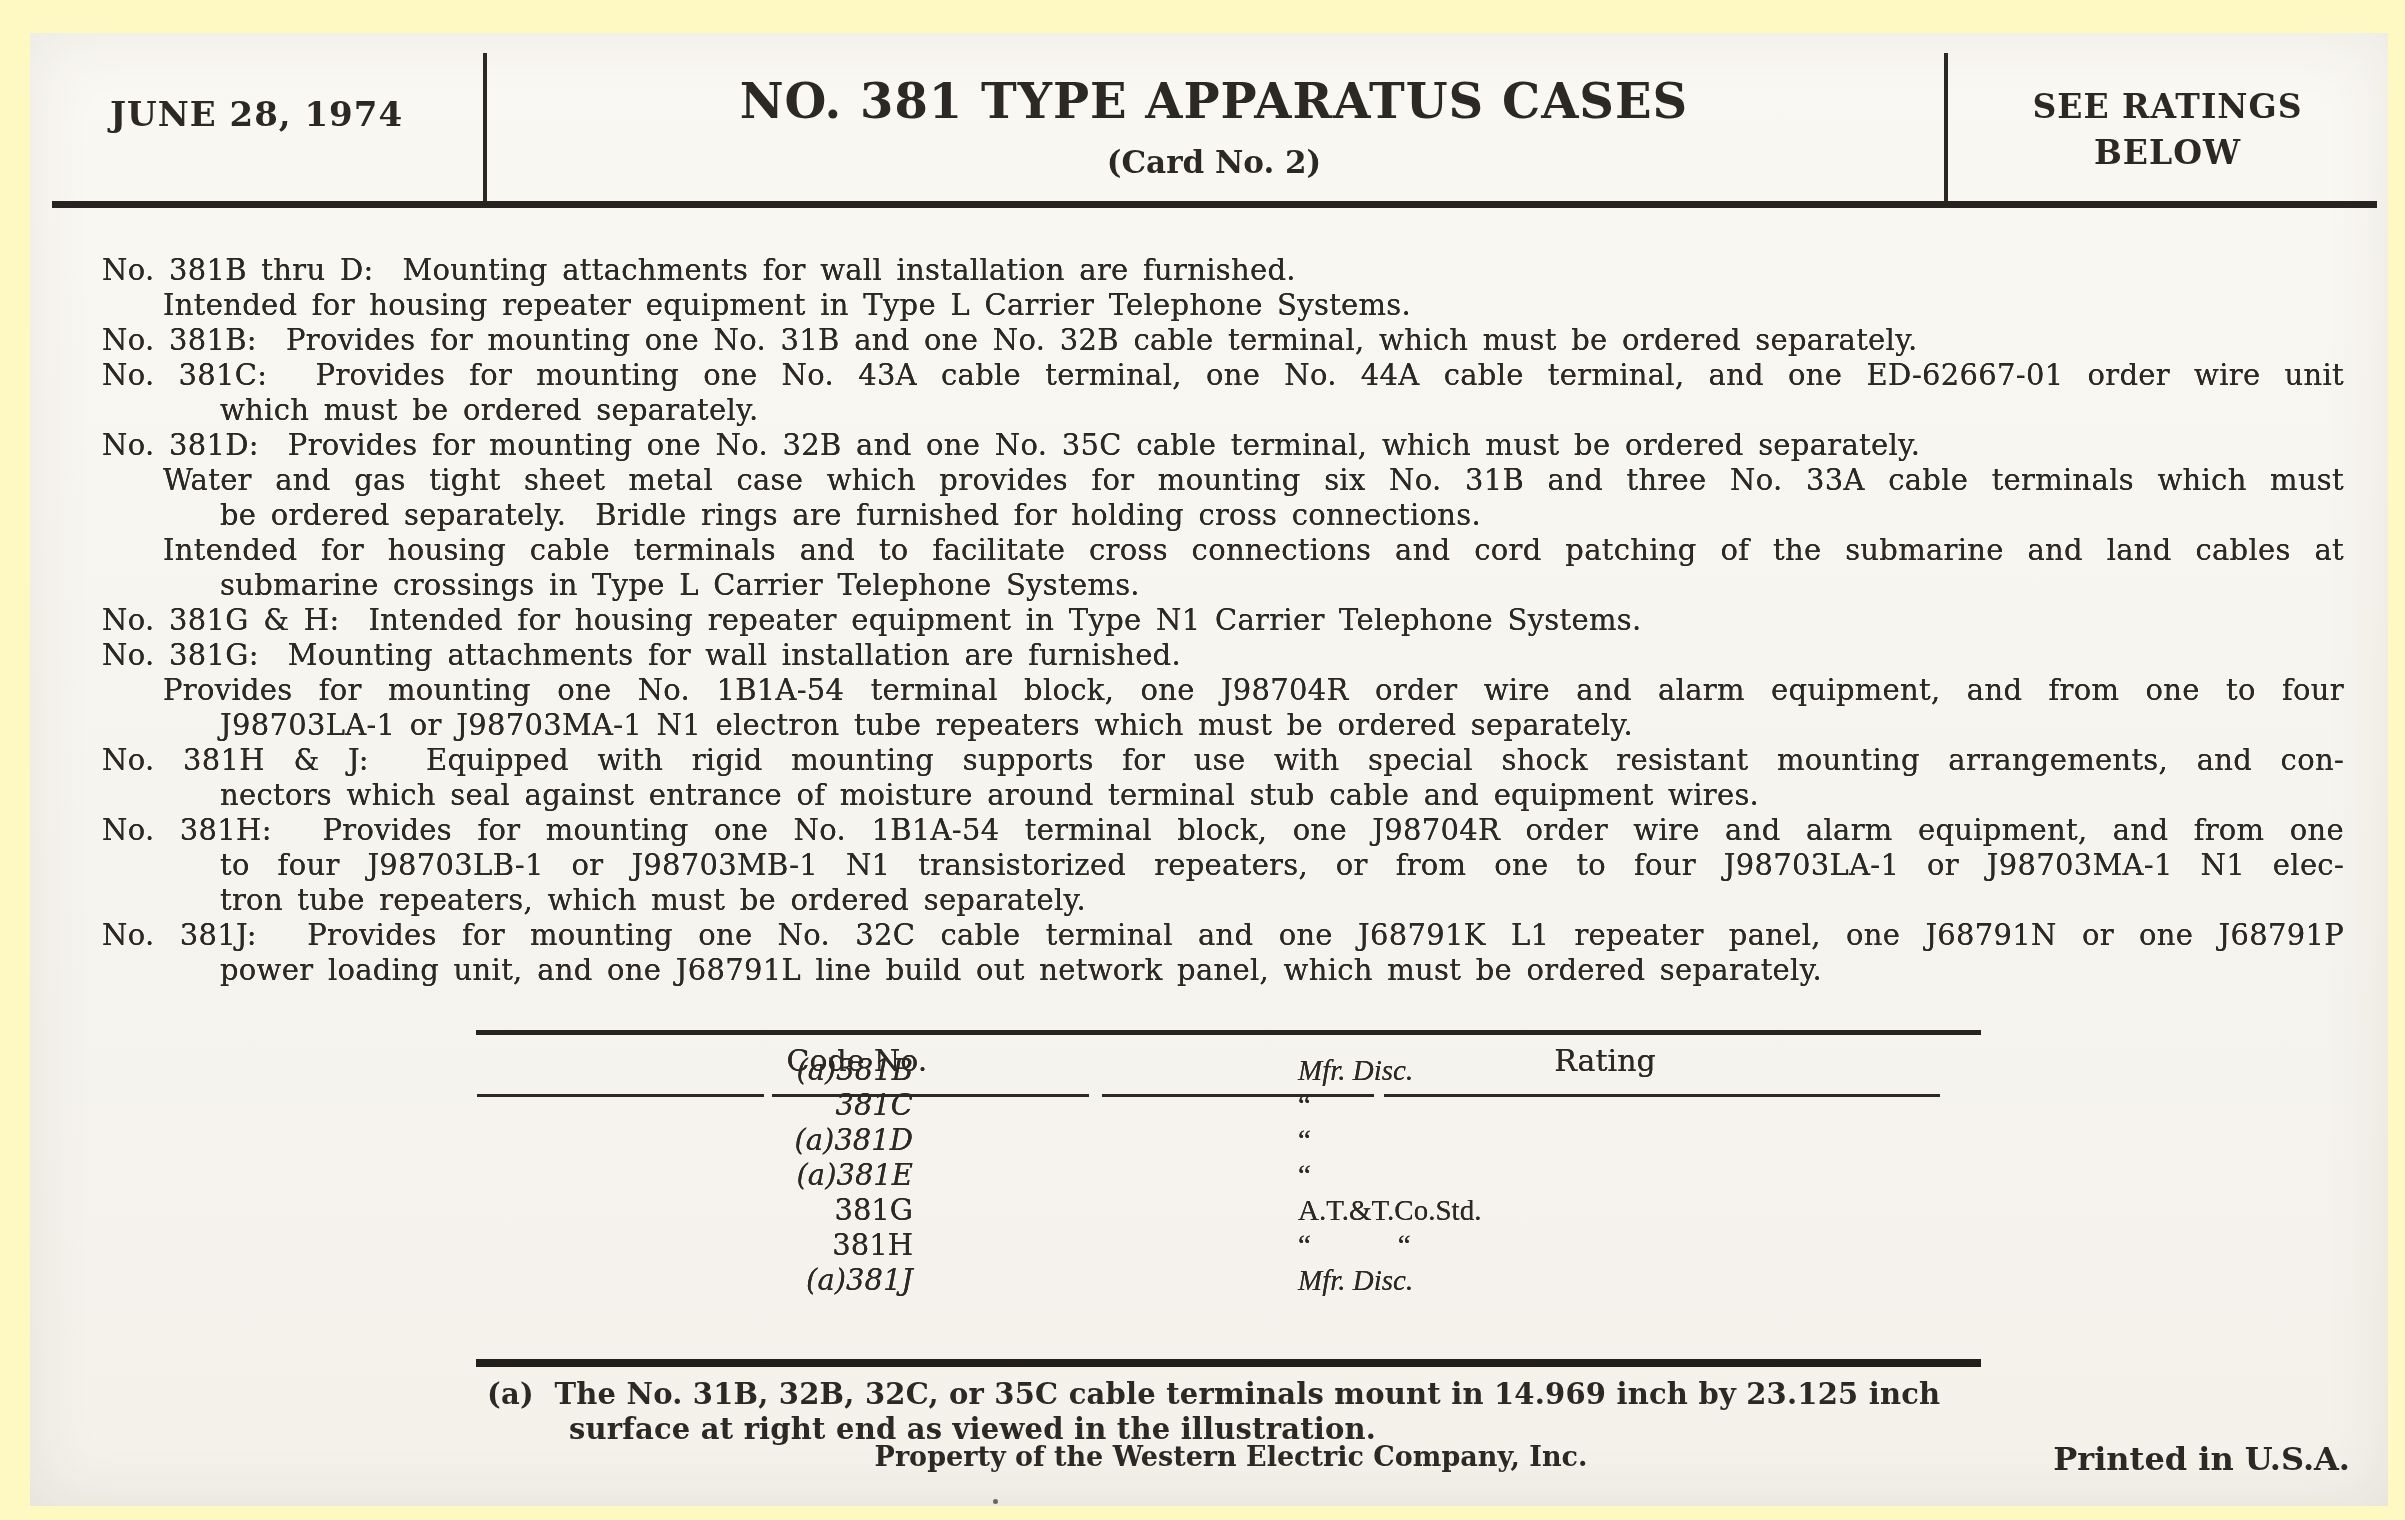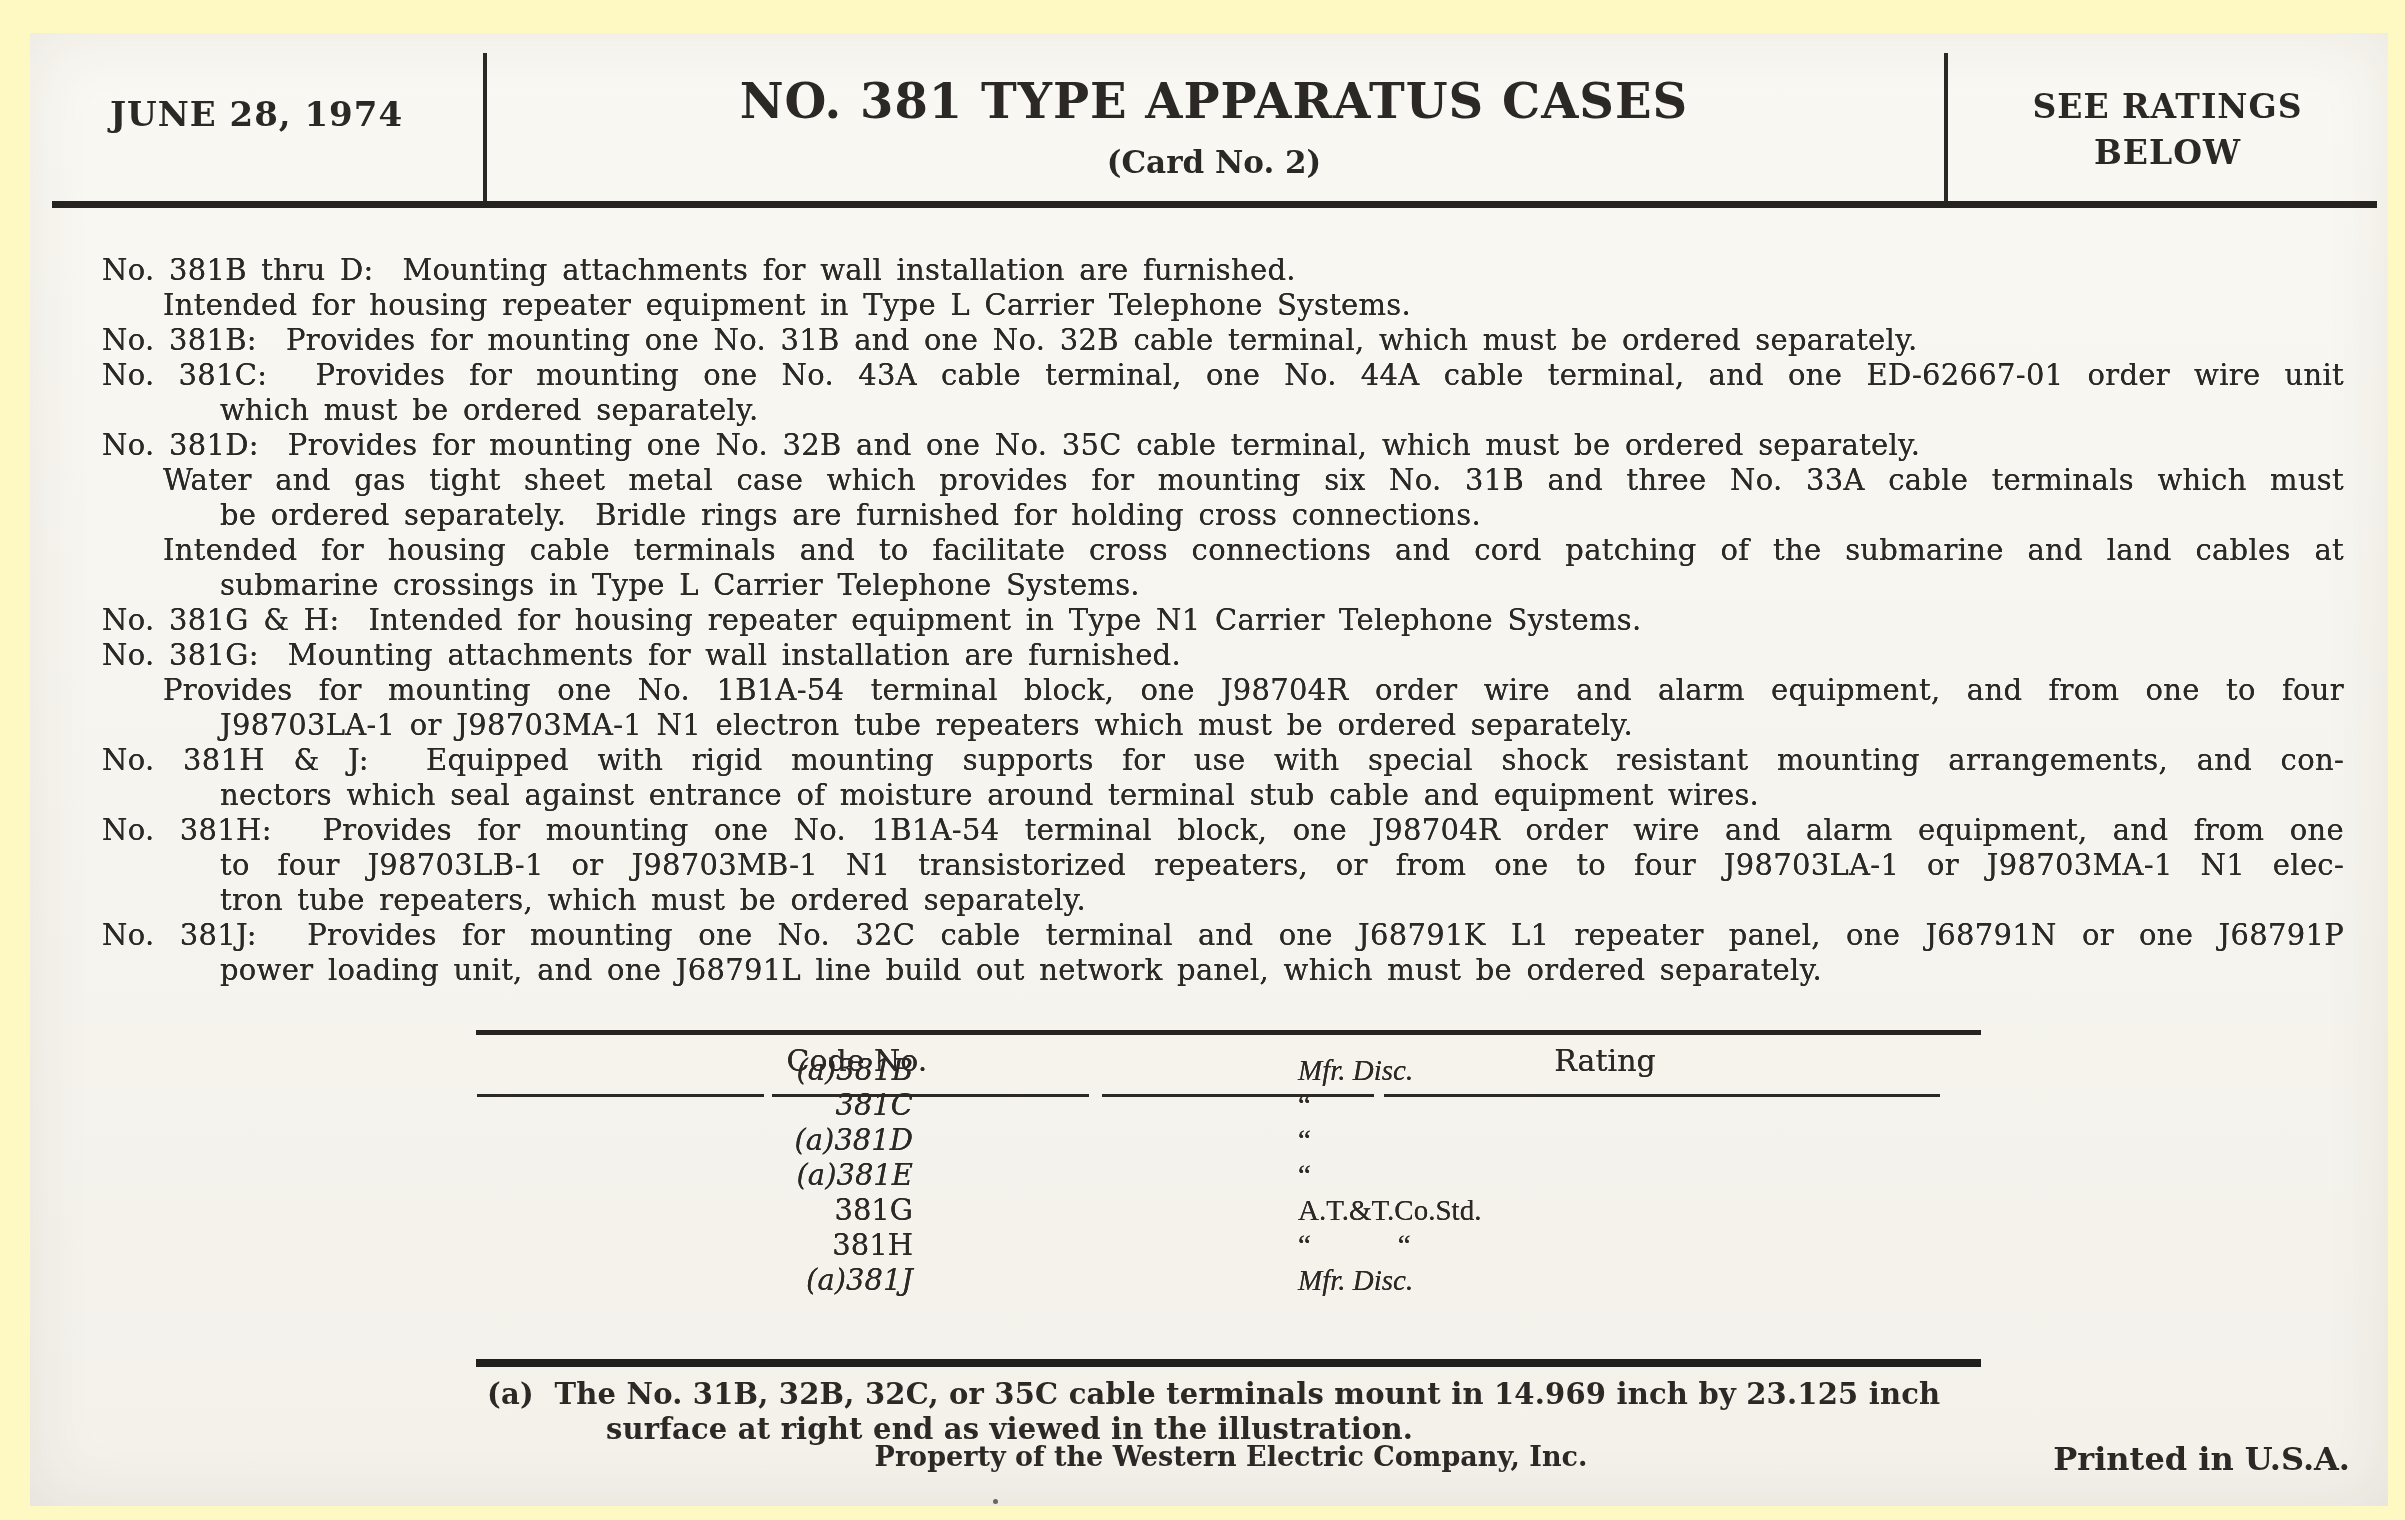--- a/index.html
+++ b/index.html
@@ -51,21 +51,21 @@
   .tbl-rows { position:absolute; left:446px; top:1020px; width:1505px;
               font-size:29px; line-height:35px; text-shadow:0 0 0.6px currentColor; }
   .trow { position:relative; height:35px; }
   .tcode { position:absolute; left:0; width:437px; text-align:right; }
   .trating { position:absolute; left:822px; width:614px; text-align:left;font-family:Liberation Serif, serif; }
   .it { font-style:italic; }
   .tbl-botrule { position:absolute; left:446px; top:1326px; width:1505px; height:8px; background:#22201d; }
   
   .footnote { position:absolute; left:457px; top:1344px; width:1544px;
               font-size:29px; font-weight:bold; line-height:35px; letter-spacing:0.2px; }
-  .footnote .fn2 { margin-left:119px; }
+  .footnote .fn2 { margin-left:82px; }
   .footer-property { position:absolute; left:22px; top:1408px; width:2358px; text-align:center;
                      font-size:27px; font-weight:bold; }
   .footer-printed { position:absolute; right:38px; top:1407px; font-size:32px; font-weight:bold; }
   .speck { position:absolute; left:963px; top:1466px; width:5px; height:5px; border-radius:50%; background:#6a6560; }
 </style>
 </head>
 <body>
 
 <div class="stage">
   <div class="card">

